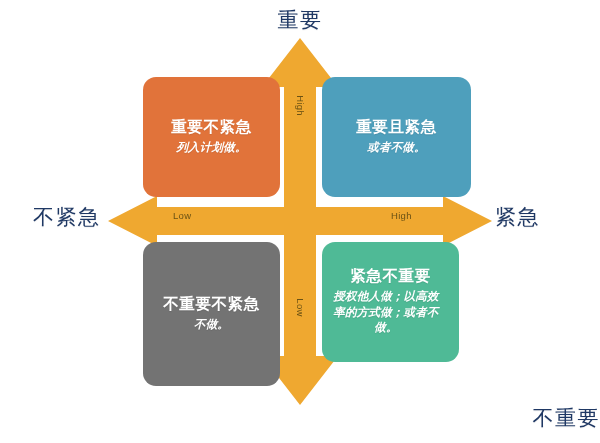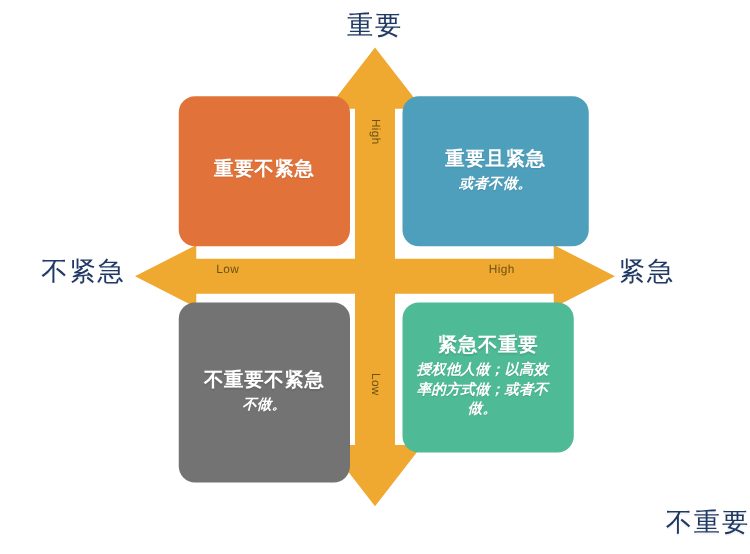--- a/index.html
+++ b/index.html
@@ -141,20 +141,21 @@
 
     <polygon fill="#EFA830" points="300,38 338,87 316,87 316,356 338,356 300,405 262,356 284,356 284,87 262,87"></polygon>
 
     <polygon fill="#EFA830" points="108,221 157,196 157,207 443,207 443,196 492,221 443,246 443,235 157,235 157,246"></polygon>
 
     <rect x="284" y="207" width="32" height="28" fill="#EFA830"></rect>
   </svg>
 
   <div class="quadrant" id="quad-important-not-urgent">
     <div class="q-title">重要不紧急</div>
+    <div class="q-sub">列入计划做。</div>
   </div>
 
   <div class="quadrant" id="quad-important-urgent">
     <div class="q-title">重要且紧急</div>
     <div class="q-sub">或者不做。</div>
   </div>
 
   <div class="quadrant" id="quad-not-important-not-urgent">
     <div class="q-title">不重要不紧急</div>
     <div class="q-sub">不做。</div>

